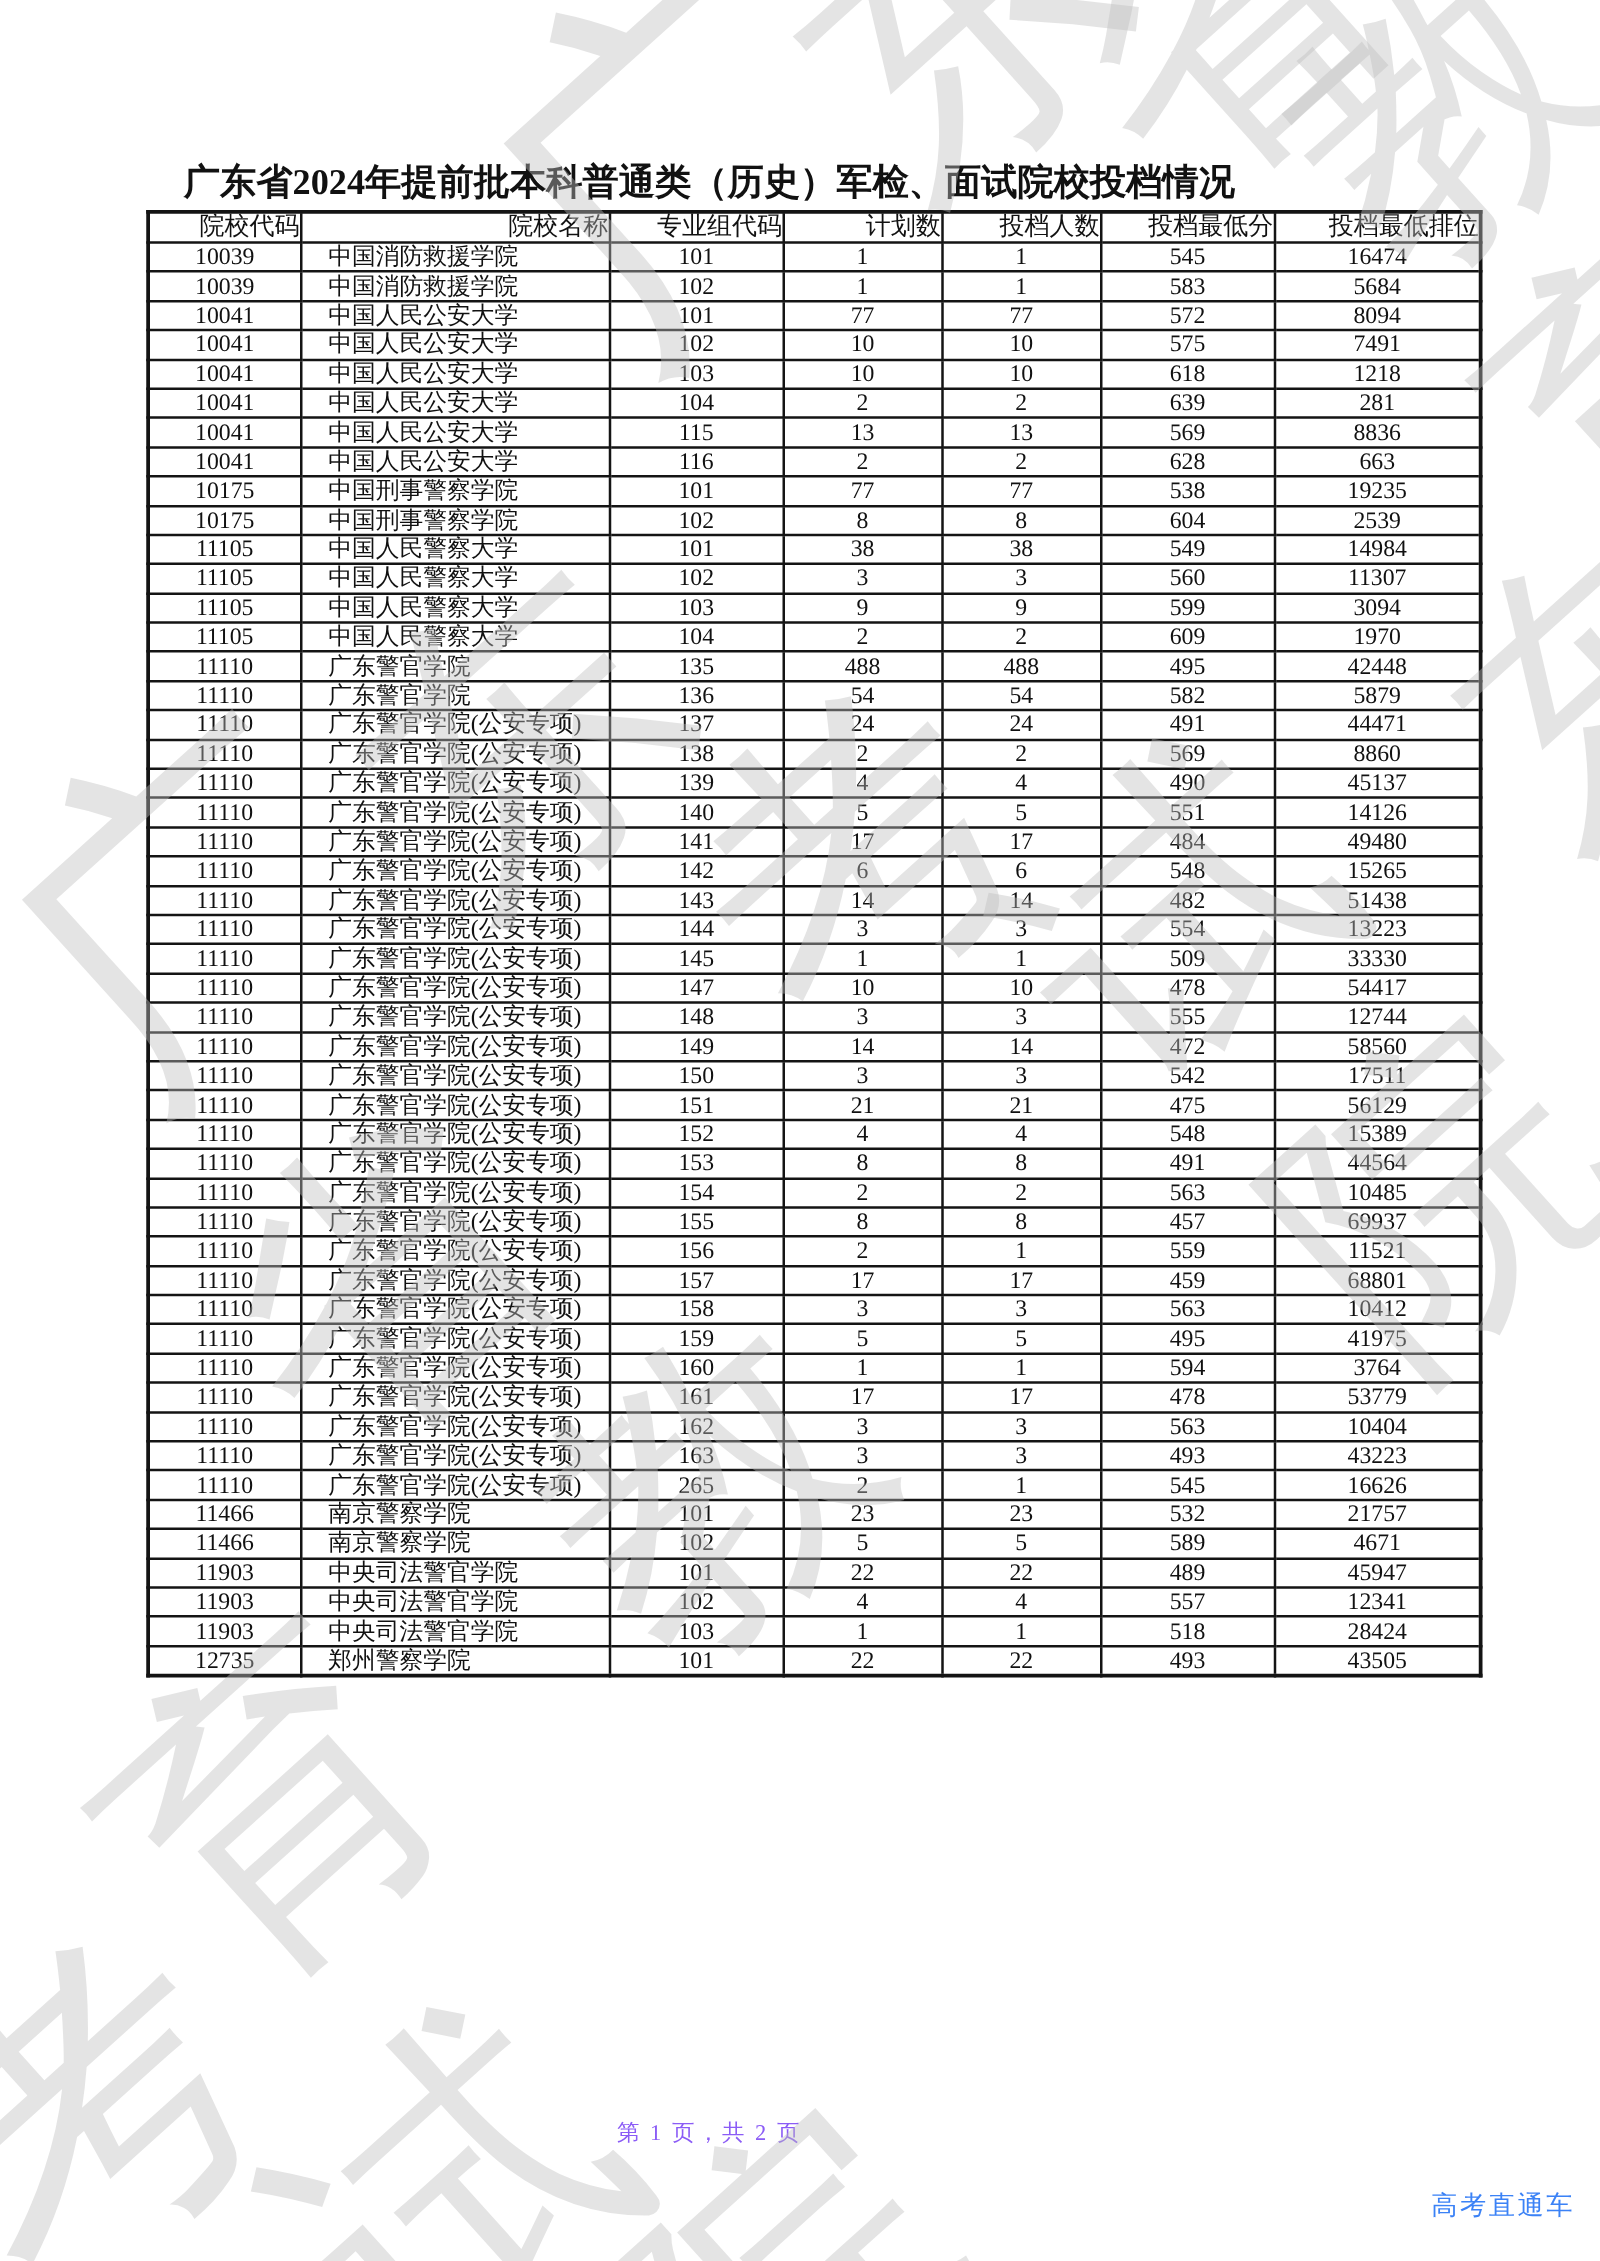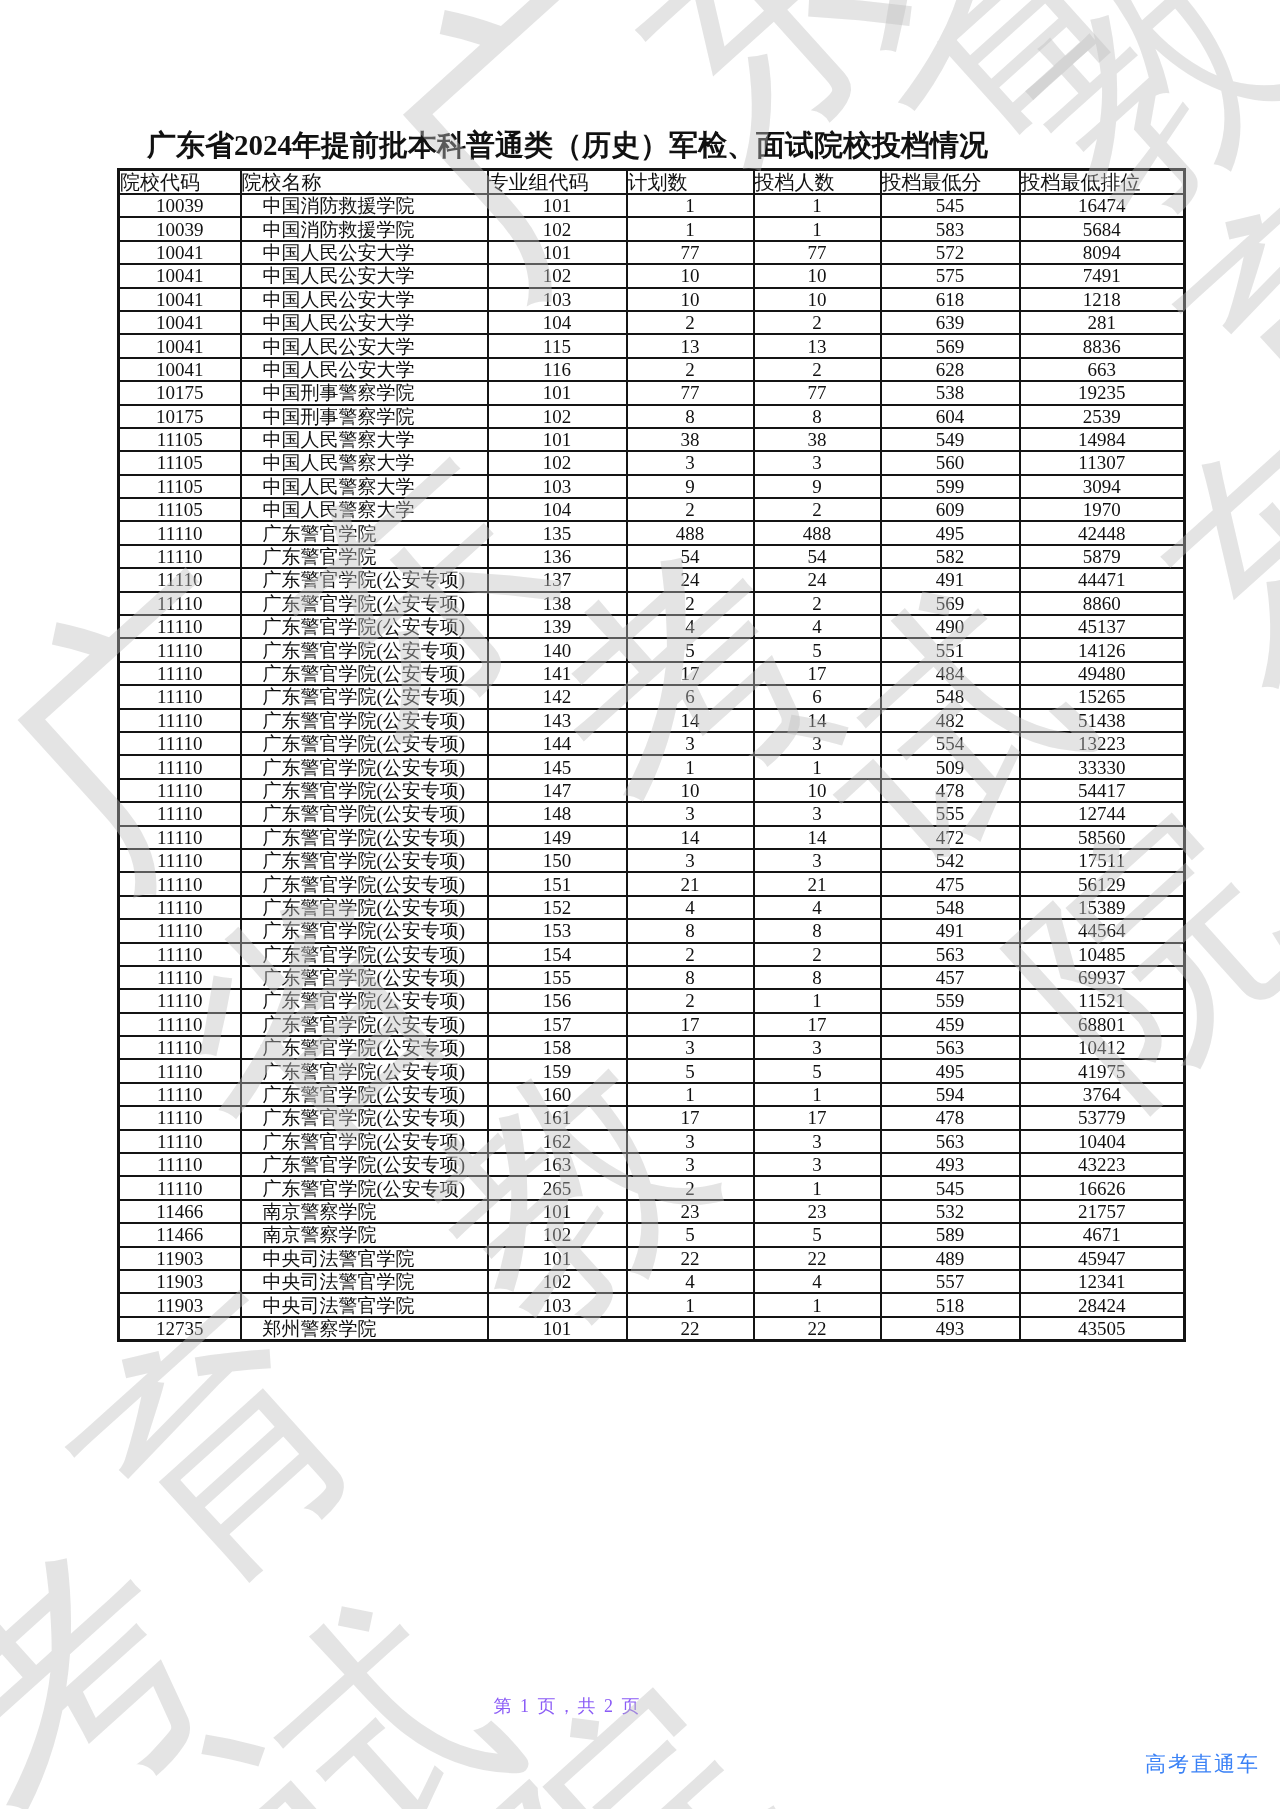--- a/index.html
+++ b/index.html
@@ -16,22 +16,22 @@
     letter-spacing:0px;white-space:nowrap;z-index:2;
   }
   table.tbl{
     position:absolute;left:117px;top:168px;width:1066px;
     border-collapse:collapse;table-layout:fixed;z-index:1;
     background:transparent;
   }
   table.tbl, table.tbl th, table.tbl td{border:2px solid #141414;}
   table.tbl{border-width:3px;}
   table.tbl th{
-    height:22px;font-weight:normal;font-size:20px;text-align:left;
-    padding:0;line-height:1.05;
+    height:22px;font-weight:normal;font-size:20px;text-align:right;
+    padding:0;line-height:1.05;font-family:Liberation Mono, monospace;
   }
   table.tbl td{
     height:21.4px;font-size:19px;text-align:center;padding:0;line-height:1.0;
     white-space:nowrap;overflow:hidden;
   }
   table.tbl td:nth-child(2){text-align:left;padding-left:21px;font-size:19px;}
   col.c0{width:122px;} col.c1{width:247px;} col.c2{width:139px;}
   col.c3{width:127px;} col.c4{width:127px;} col.c5{width:139px;} col.c6{width:165px;}
   .footer{
     position:absolute;left:117px;top:1694px;width:901px;text-align:center;

